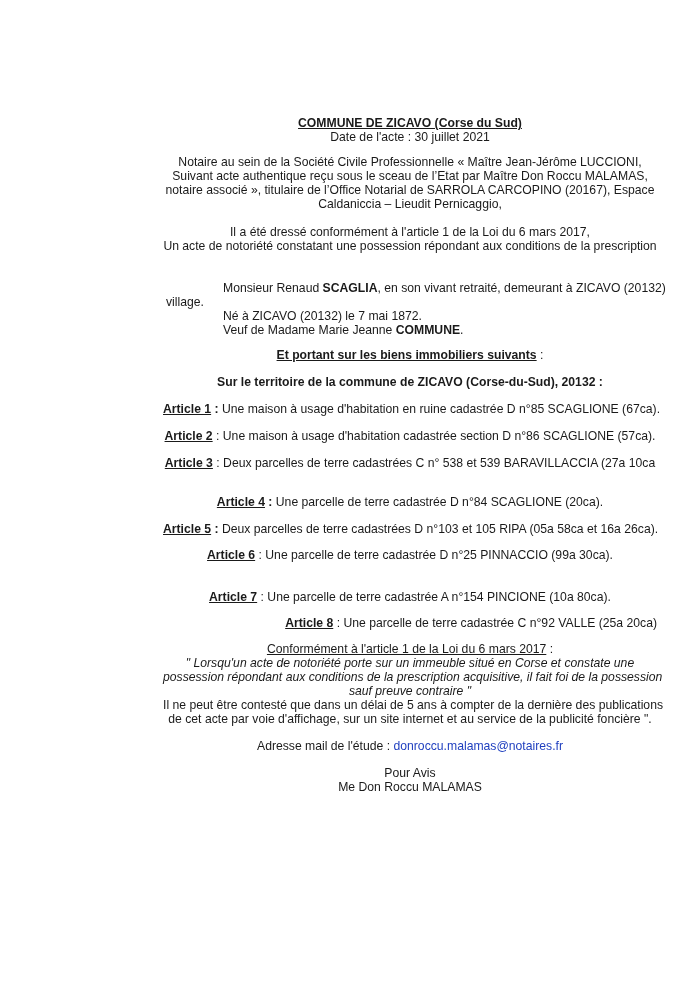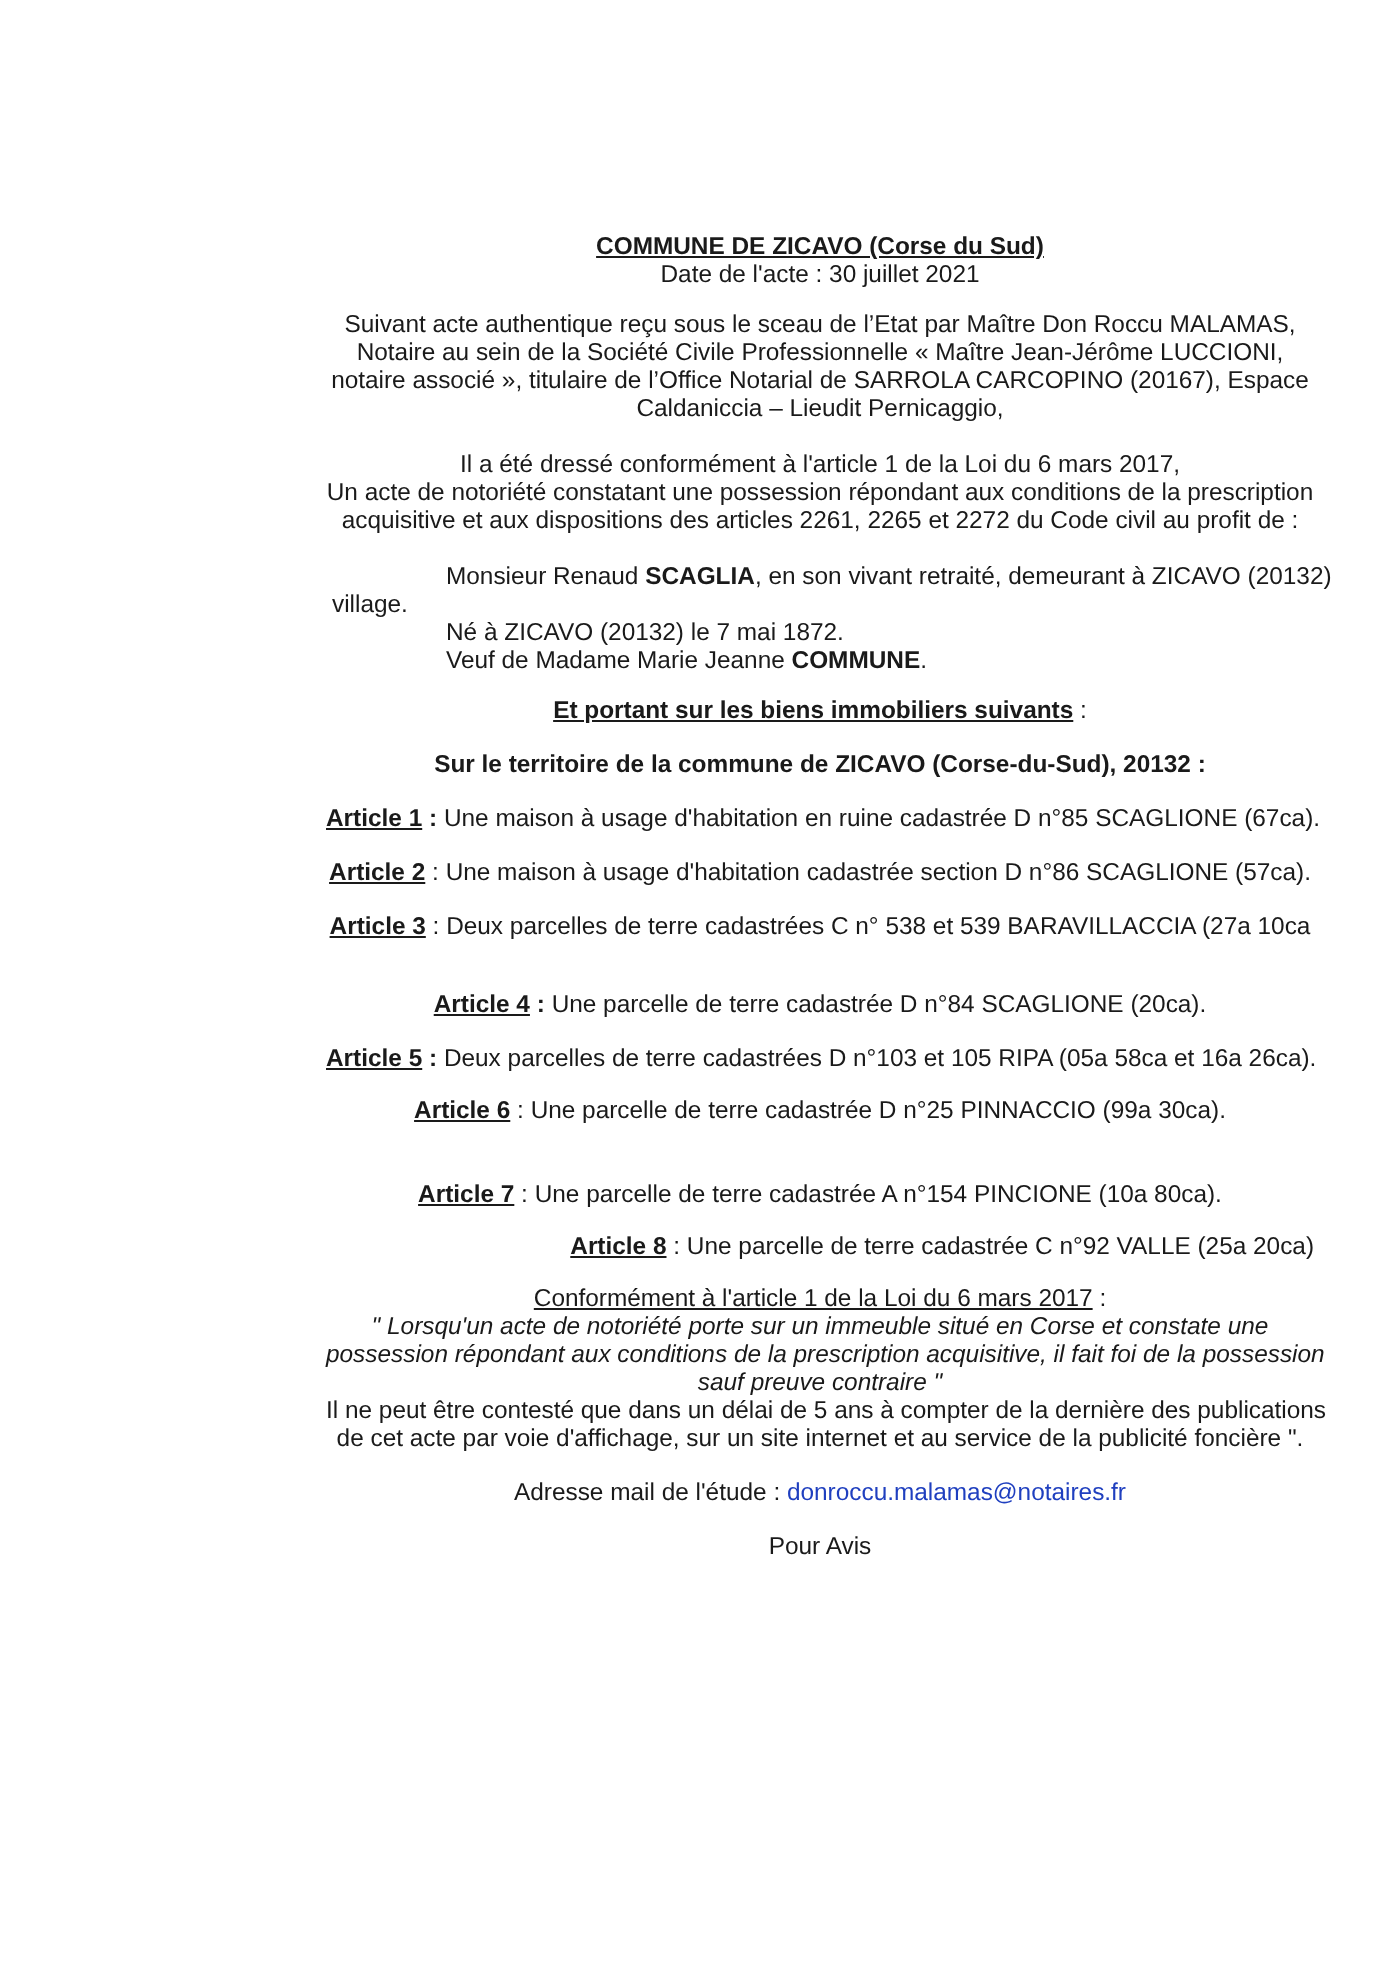--- a/index.html
+++ b/index.html
@@ -19,30 +19,29 @@
   </style>
 </head>
 <body>
 
 <div class="col c" style="top:116px;">
   <span class="line b u">COMMUNE DE ZICAVO (Corse du Sud)</span>
   <span class="line">Date de l'acte : 30 juillet 2021</span>
 </div>
 
 <div class="col c" style="top:155px;">
+  <span class="line">Notaire au sein de la Société Civile Professionnelle « Maître Jean-Jérôme LUCCIONI,</span>
   <span class="line">Suivant acte authentique reçu sous le sceau de l’Etat par Maître Don Roccu MALAMAS,</span>
-  <span class="line">Notaire au sein de la Société Civile Professionnelle « Maître Jean-Jérôme LUCCIONI,</span>
   <span class="line">notaire associé », titulaire de l’Office Notarial de SARROLA CARCOPINO (20167), Espace</span>
   <span class="line">Caldaniccia – Lieudit Pernicaggio,</span>
 </div>
 
 <div class="col c" style="top:225px;">
   <span class="line">Il a été dressé conformément à l'article 1 de la Loi du 6 mars 2017,</span>
   <span class="line">Un acte de notoriété constatant une possession répondant aux conditions de la prescription</span>
-  <span class="line">acquisitive et aux dispositions des articles 2261, 2265 et 2272 du Code civil au profit de :</span>
 </div>
 
 <div class="col" style="top:281px; left:166px; width:500px;">
   <span class="line indent"><span>Monsieur Renaud </span><span class="b">SCAGLIA</span><span>, en son vivant retraité, demeurant à ZICAVO (20132)</span></span>
   <span class="line">village.</span>
   <span class="line indent">Né à ZICAVO (20132) le 7 mai 1872.</span>
   <span class="line indent"><span>Veuf de Madame Marie Jeanne </span><span class="b">COMMUNE</span><span>.</span></span>
 </div>
 
 <div class="col c" style="top:348px;">
@@ -85,13 +84,14 @@
   <span class="line">Il ne peut être contesté que dans un délai de 5 ans à compter de la dernière des publications</span>
   <span class="line">de cet acte par voie d'affichage, sur un site internet et au service de la publicité foncière ".</span>
 </div>
 
 <div class="col c" style="top:739px;">
   <span class="line"><span>Adresse mail de l'étude : </span><a class="mail">donroccu.malamas@notaires.fr</a></span>
 </div>
 
 <div class="col c" style="top:766px;">
   <span class="line">Pour Avis</span>
+  <span class="line">Me Don Roccu MALAMAS</span>
 </div>
 
 </body></html>

